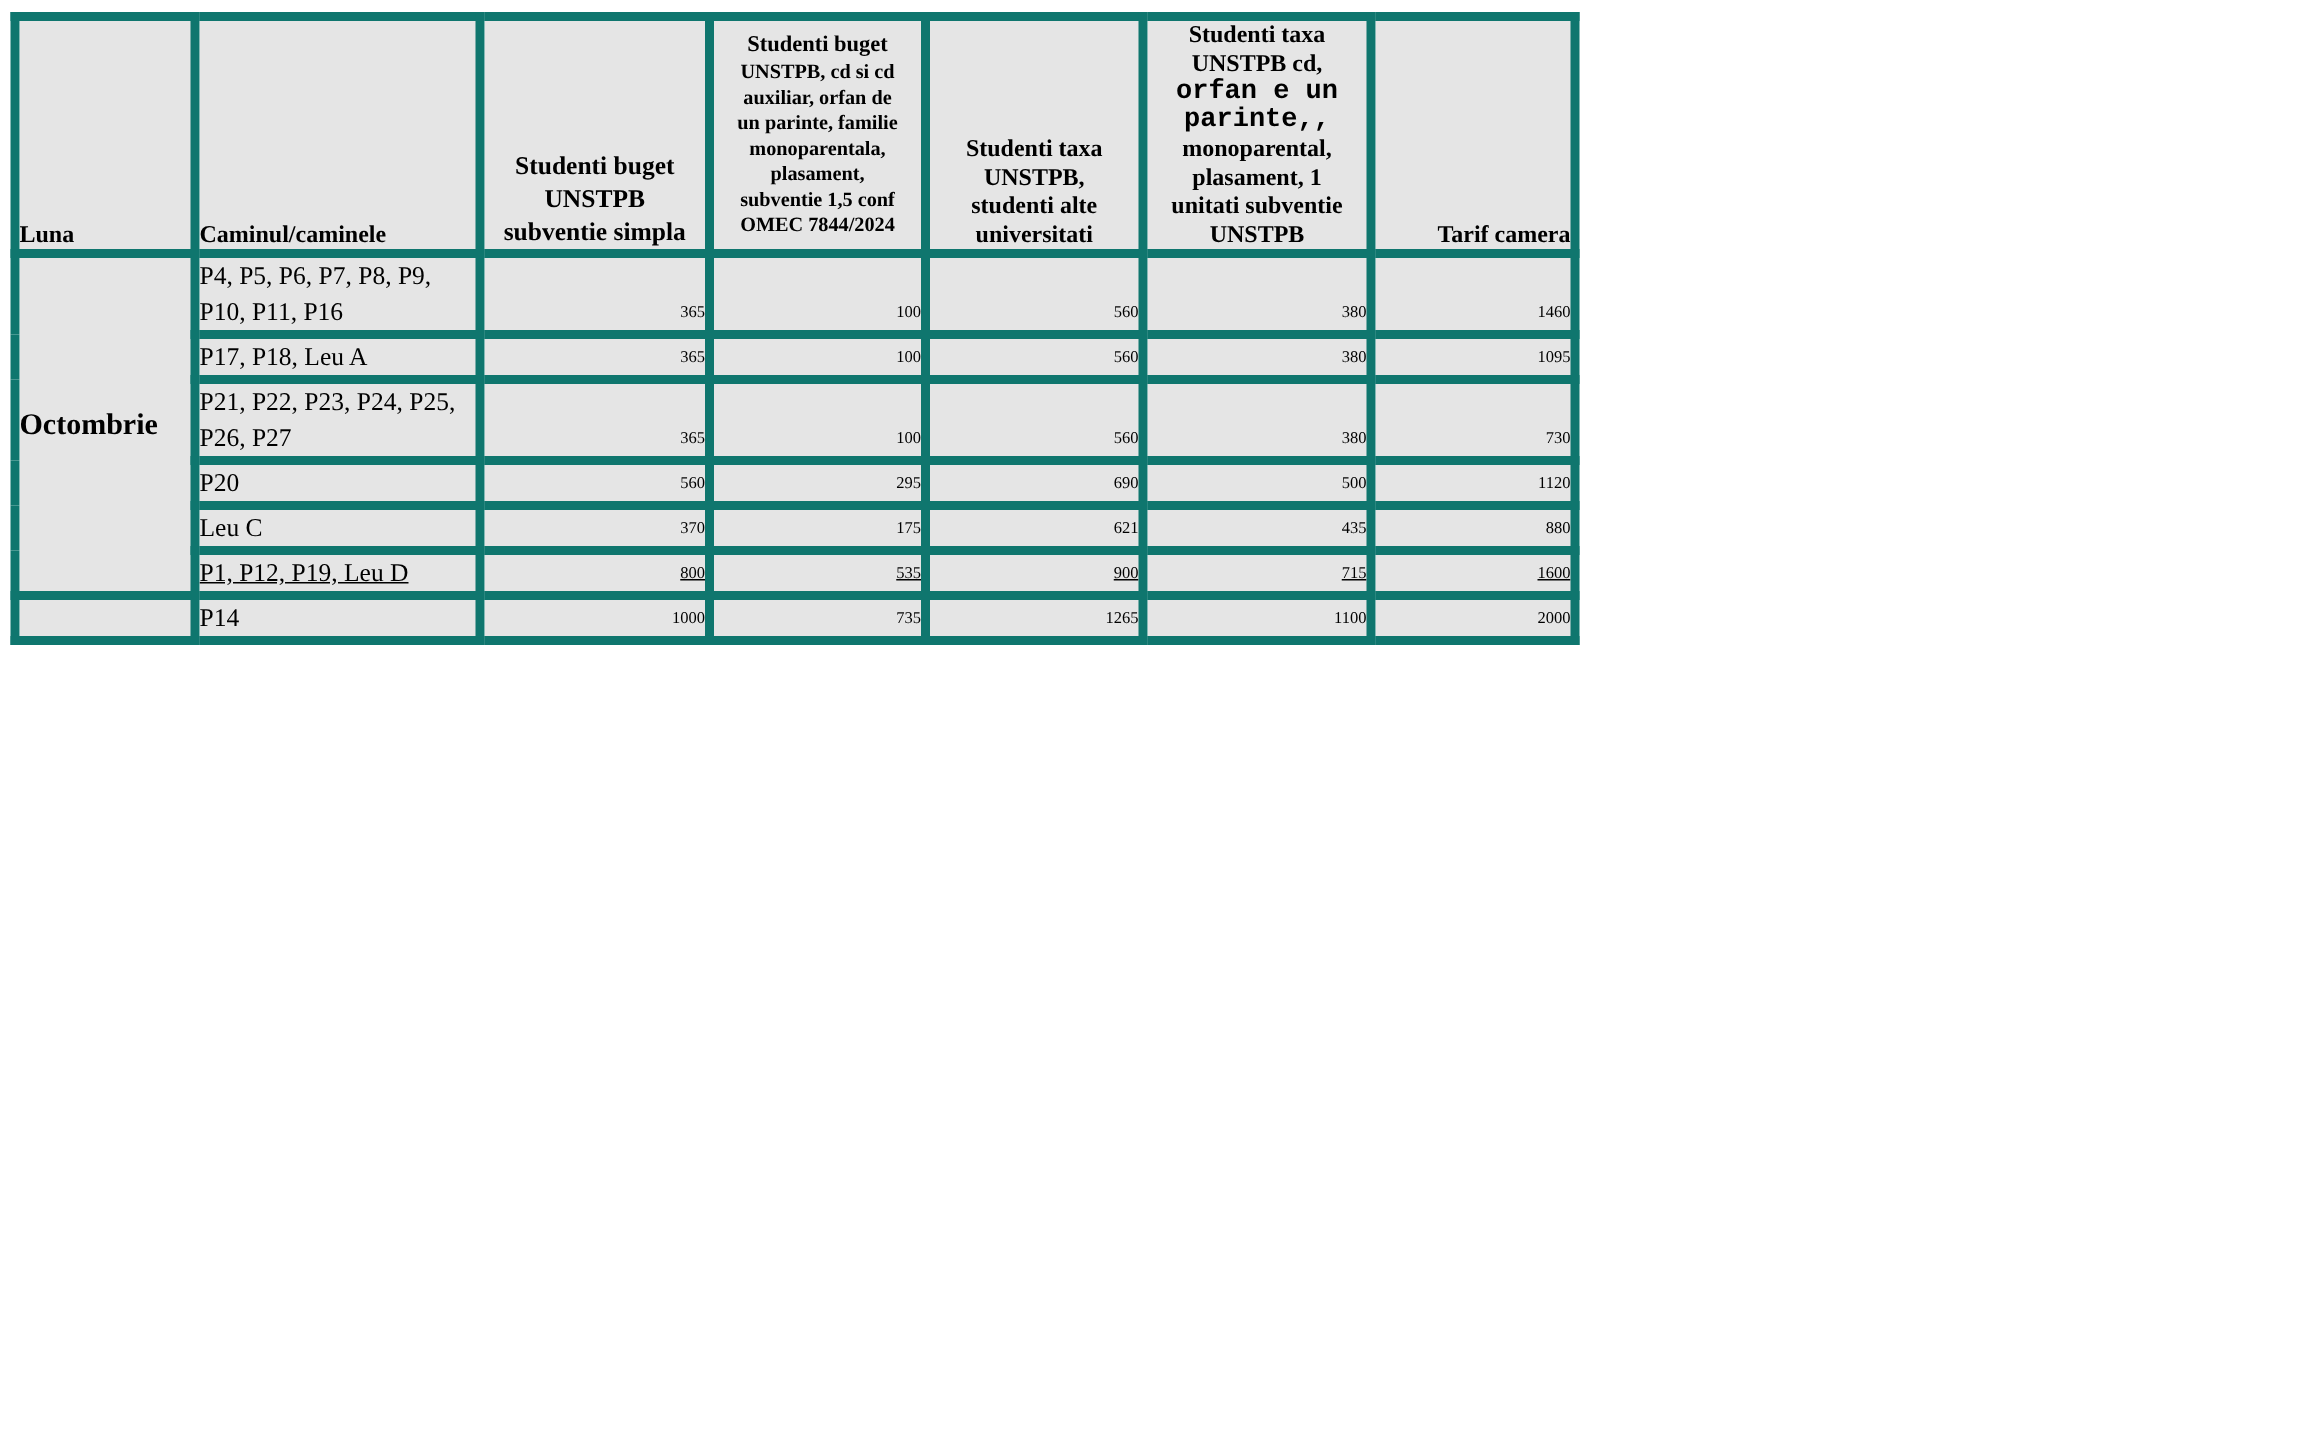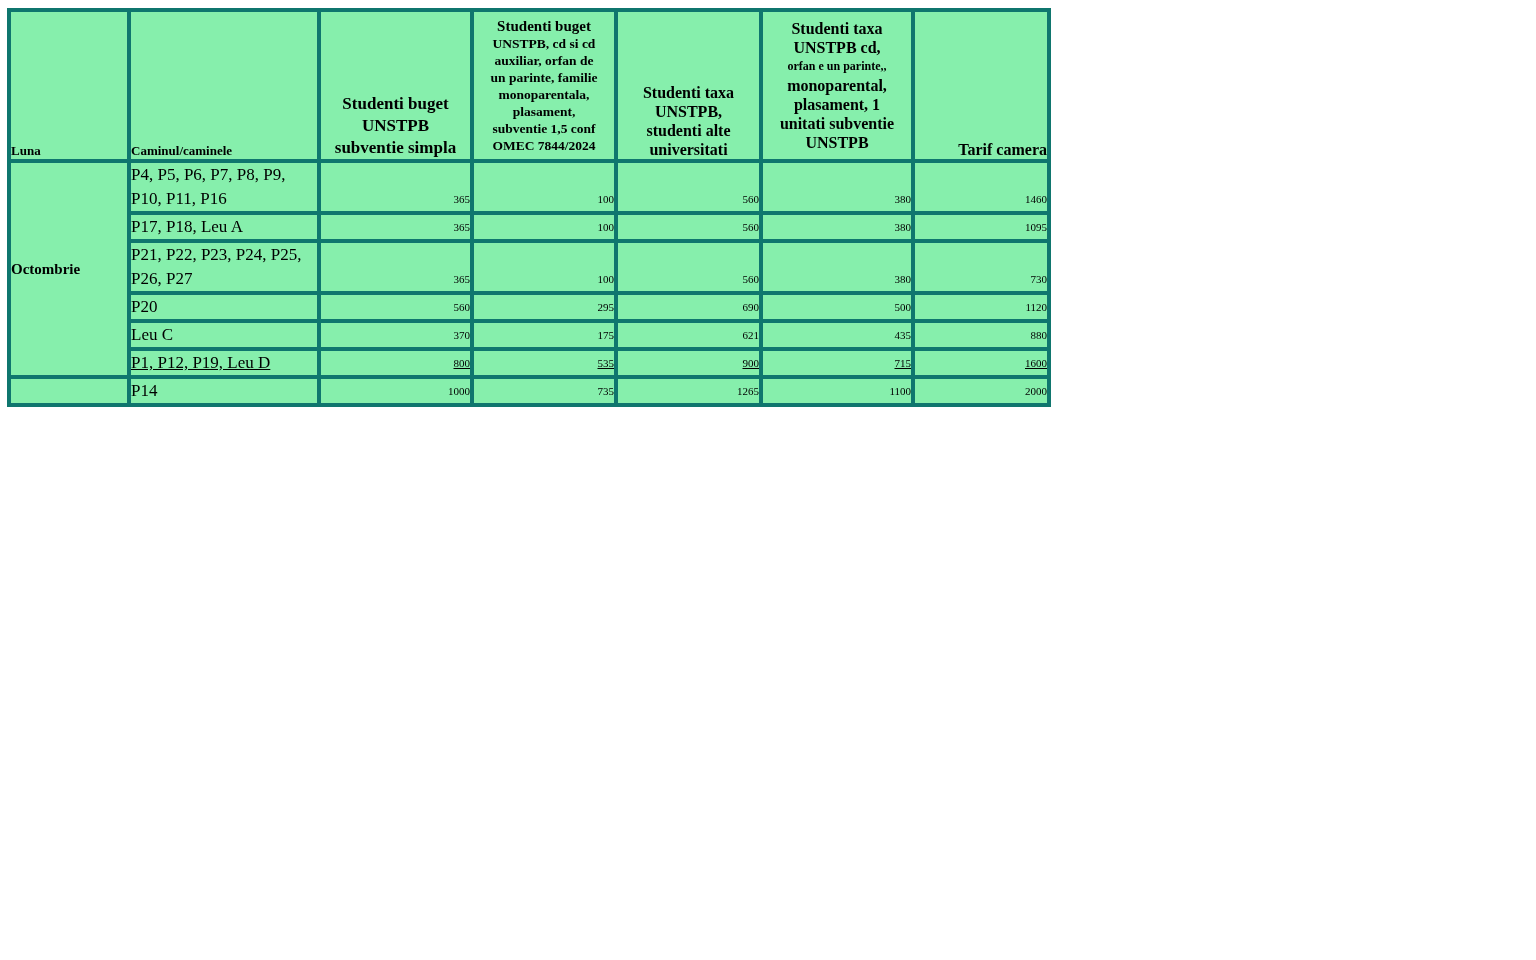--- a/index.html
+++ b/index.html
@@ -14,40 +14,40 @@
   #tariff-table {
     position: absolute;
     left: 7px;
     top: 8px;
     width: 1040px;
     border-collapse: collapse;
     table-layout: fixed;
     border: 2px solid #000;
   }
   #tariff-table td, #tariff-table th {
-    border: 4px solid #0f766e;
+    border: 6px solid #0f766e;
     padding: 0;
     overflow: hidden;
-    background: #86efac;
+    background: #e5e5e5;
   }
   tr.header-row { height: 151px; }
   tr.r1 { height: 50px; }
   tr.r2 { height: 26px; }
   tr.r3 { height: 50px; margin-left: 18px; }
   tr.r4 { height: 25px; }
   tr.r5 { height: 26px; margin-left: 24px; }
   tr.r6 { height: 25px; text-decoration: underline; }
   tr.r7 { height: 27px; }
 
   .h-left {
     text-align: left;
     vertical-align: bottom;
     padding: 0 0 38px 9px;
     font-weight: bold;
-    font-size: 13px;
+    font-size: 16px;
   }
   .h-c3 {
     text-align: center;
     vertical-align: bottom;
     padding-bottom: 24px;
     font-weight: bold;
     font-size: 17px;
     line-height: 22px;
   }
   .h-c4 {
@@ -65,31 +65,31 @@
     line-height: 19px;
   }
   .h-c5 .hdr-title { font-weight: bold; }
   .h-c6 {
     text-align: center;
     vertical-align: middle;
     font-size: 16px;
     line-height: 19px;
   }
   .h-c6 .hdr-title { font-weight: bold; }
-  .h-c6 .small-line { font-size: 12px; }
+  .h-c6 .small-line { font-size: 18px; font-family: Liberation Mono, monospace; }
   .h-c7 {
     text-align: right;
     vertical-align: bottom;
     padding-bottom: 44px;
     font-weight: bold;
     font-size: 16px;
   }
   .month-cell {
     font-weight: bold;
-    font-size: 15px;
+    font-size: 20px;
     text-align: left;
     padding-left: 9px;
     vertical-align: middle;
   }
   .camin-cell {
     text-align: left;
     padding: 0 2px 1px 10px;
     vertical-align: bottom;
     font-size: 17px;
     line-height: 24px;

